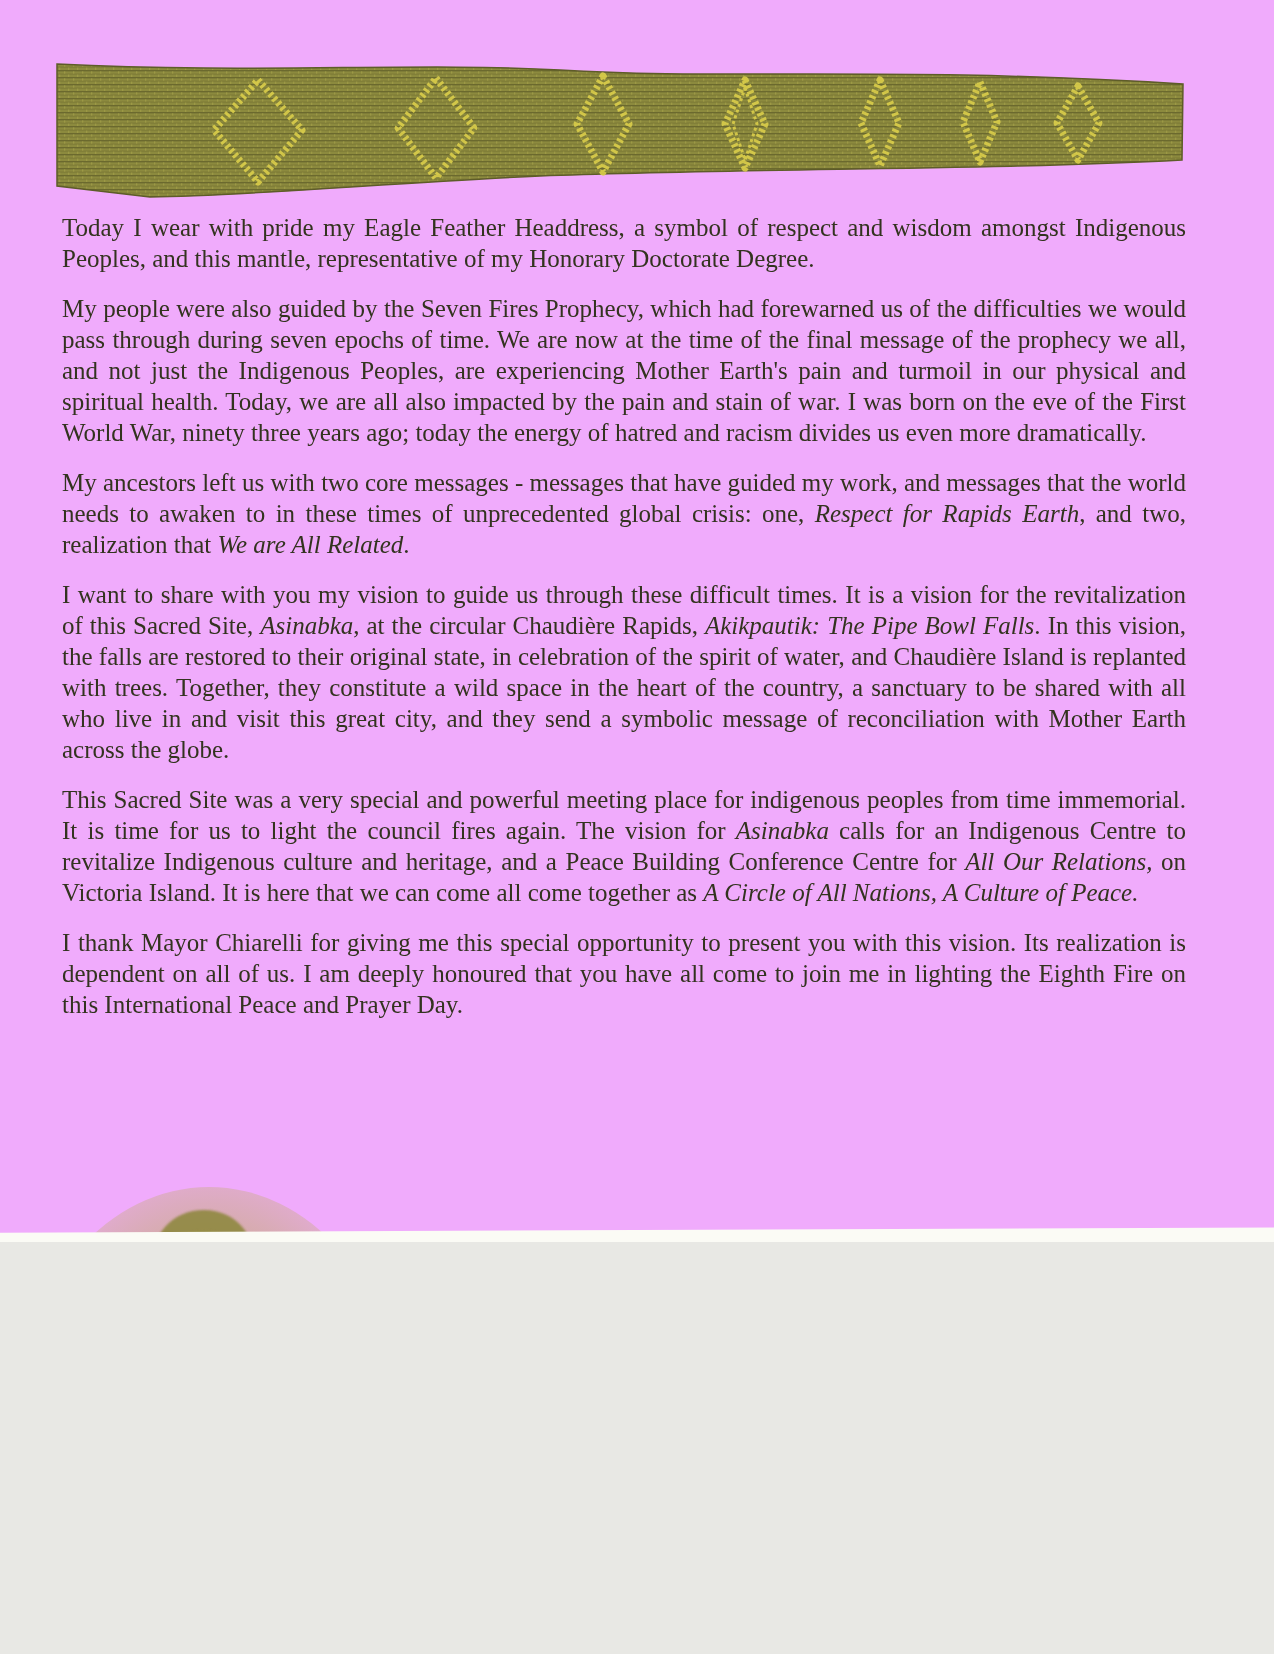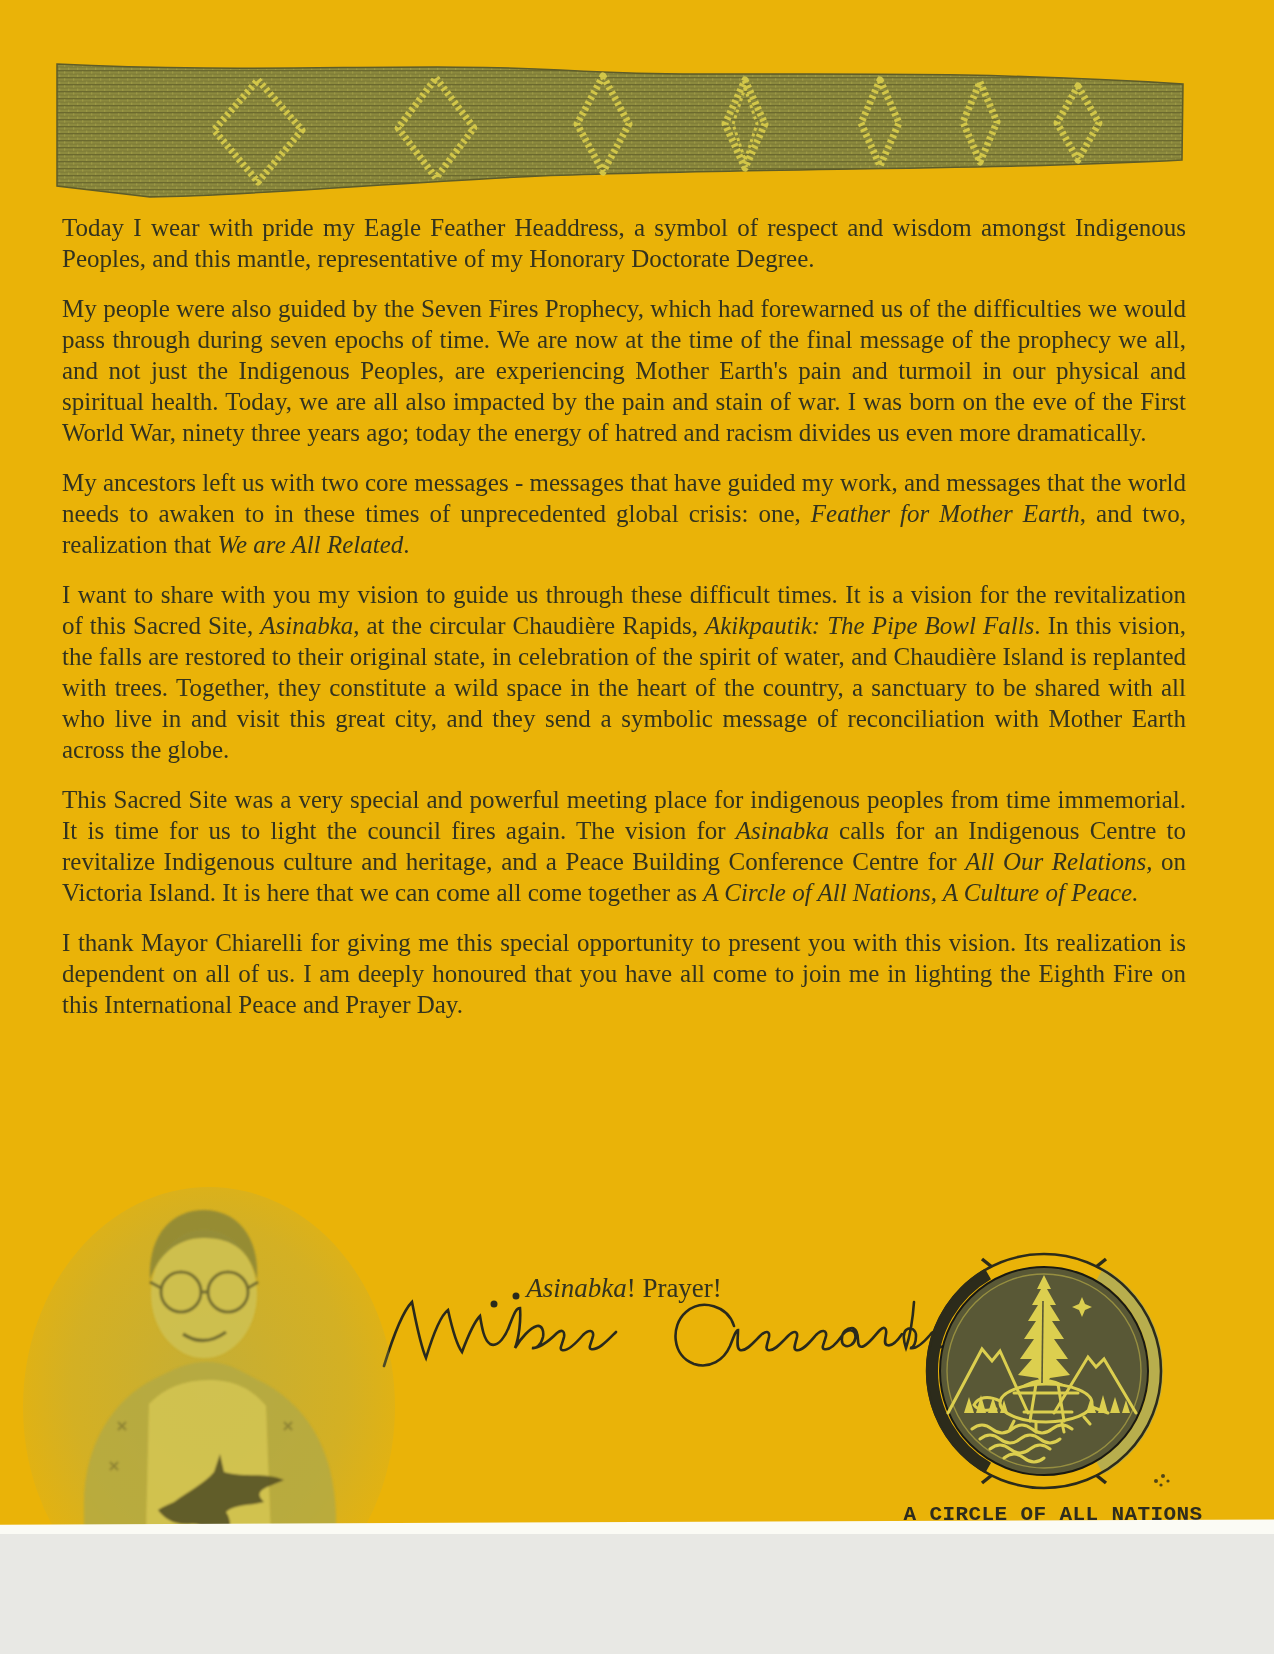--- a/index.html
+++ b/index.html
@@ -1,19 +1,19 @@
 <!DOCTYPE html>
 <html><head>
 <meta charset="utf-8">
 <style>
   html,body{margin:0;padding:0;background:#e8e8e4;}
   .page{
     position:relative;
-    width:1274px;height:1534px;
-    background:#eab308;
+    width:1274px;height:1242px;
+    background:#f0abfc;
     overflow:hidden;
     font-family:"Liberation Serif","DejaVu Serif",serif;
     color:#33331f;
   }
   .belt{position:absolute;left:0;top:0;}
   .letter-body{
     position:absolute;left:62px;top:212px;width:1124px;
     font-size:25px;line-height:31px;
   }
   .para{
@@ -72,21 +72,21 @@
       <path d="M745,88 L757,124 L745,160 L733,124 Z" stroke-width="3"></path>
       <path d="M880,80 L899,123 L880,166 L861,123 Z"></path>
       <path d="M980,82 L997,122 L980,162 L963,122 Z"></path>
       <path d="M1078,86 L1099,123 L1078,160 L1057,123 Z"></path>
     </g>
   </svg>
 
   <div class="letter-body">
       <p class="para"><span>Today I wear with pride my Eagle Feather Headdress, a symbol of respect and wisdom amongst Indigenous Peoples, and this mantle, representative of my Honorary Doctorate Degree.</span></p>
       <p class="para"><span>My people were also guided by the Seven Fires Prophecy, which had forewarned us of the difficulties we would pass through during seven epochs of time.  We are now at the time of the final message of the prophecy we all, and not just the Indigenous Peoples, are experiencing Mother Earth's pain and turmoil in our physical and spiritual health. Today, we are all also impacted by the pain and stain of war.  I was born on the eve of the First World War, ninety three years ago; today the energy of hatred and racism divides us even more dramatically.</span></p>
-      <p class="para"><span>My ancestors left us with two core messages - messages that have guided my work, and messages that the world needs to awaken to in these times of unprecedented global crisis: one, </span><em>Feather for Mother Earth</em><span>, and two,  realization that </span><em>We are All Related</em><span>.</span></p>
+      <p class="para"><span>My ancestors left us with two core messages - messages that have guided my work, and messages that the world needs to awaken to in these times of unprecedented global crisis: one, </span><em>Respect for Rapids Earth</em><span>, and two,  realization that </span><em>We are All Related</em><span>.</span></p>
       <p class="para"><span>I want to share with you my vision to guide us through these difficult times.  It is a vision for the revitalization of this Sacred Site, </span><em>Asinabka</em><span>, at the circular Chaudière Rapids, </span><em>Akikpautik: The Pipe Bowl Falls</em><span>. In this vision, the falls are restored to their original state, in celebration of the spirit of water, and Chaudière Island is replanted with trees.  Together, they constitute a wild space in the heart of the country, a sanctuary to be shared with all who live in and visit this great city, and they send a symbolic message of reconciliation with Mother Earth across the globe.</span></p>
       <p class="para"><span>This Sacred Site was a very special and powerful meeting place for indigenous peoples from time immemorial.  It is time for us to light the council fires again. The vision for </span><em>Asinabka</em><span> calls for an Indigenous Centre to revitalize Indigenous culture and heritage, and a Peace Building Conference Centre for </span><em>All Our Relations,</em><span> on Victoria Island. It is here that we can come all come together as </span><em>A Circle of All Nations, A Culture of Peace.</em></p>
       <p class="para"><span>I thank Mayor Chiarelli for giving me this special opportunity to present you with this vision. Its realization is dependent on all of us. I am deeply honoured that you have all come to join me in lighting the Eighth Fire on this International Peace and Prayer Day.</span></p>
     </div>
 
   <p class="closing"><em>Asinabka</em><span>! Prayer!</span></p>
 
   <svg class="signature" width="690" height="110" viewBox="0 0 690 110">
     <g fill="none" stroke="#2a2a1c" stroke-width="2.6" stroke-linecap="round">
       <path d="M16,84 C24,58 34,30 44,20 C48,40 52,62 58,76 C64,56 72,34 80,28 C84,46 88,62 94,70 C100,54 106,40 112,34 C114,46 116,58 122,62 C130,66 138,54 142,42 C146,32 148,26 152,26 C153,38 151,56 147,66 C153,56 162,46 169,44 C174,43 176,49 175,55 C173,63 168,67 164,66 C172,66 182,58 189,51 C194,47 197,49 196,55 C194,63 191,67 194,68 C200,70 209,60 215,53 C221,47 226,48 225,54 C223,62 220,66 223,67 C230,69 240,58 248,50"></path>

